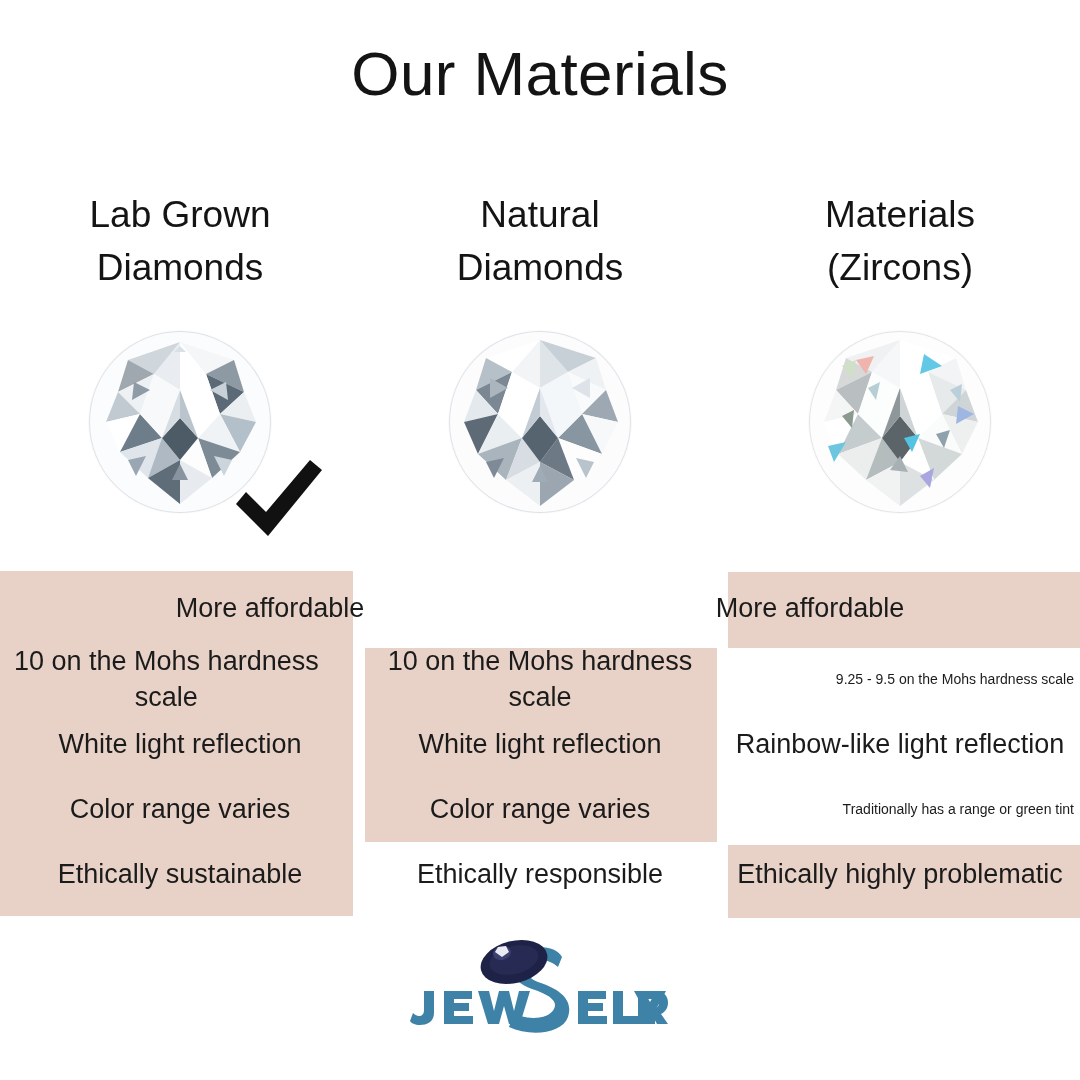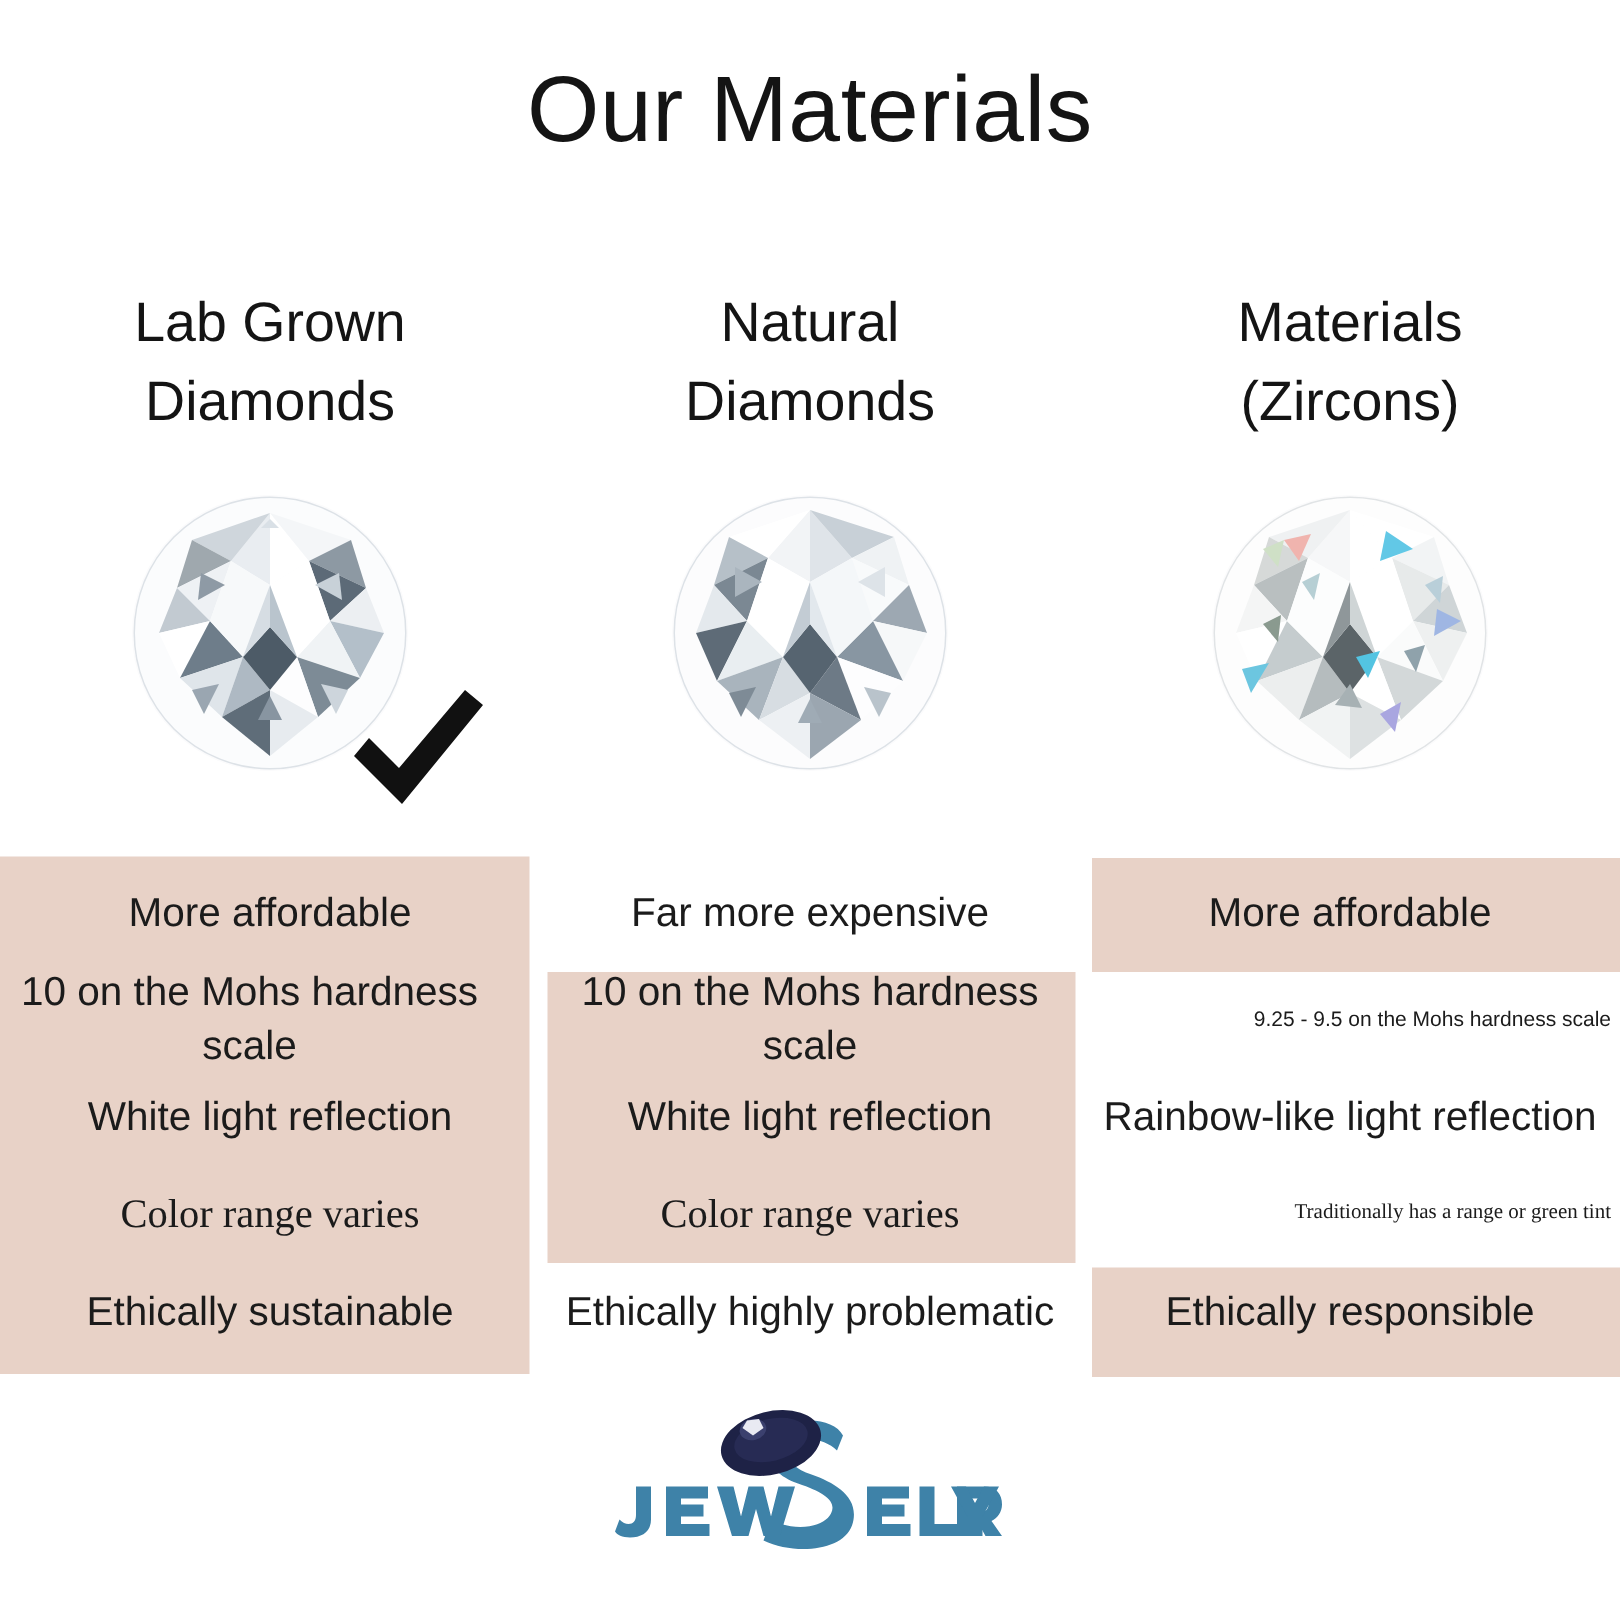--- a/index.html
+++ b/index.html
@@ -322,46 +322,45 @@
     <div class="band band-c1"></div>
     <div class="band band-c2"></div>
     <div class="band band-c3a"></div>
     <div class="band band-c3b"></div>
   </div>
 
   <div class="features">
 
     <div class="feature-row" style="height:76px;">
       <div class="feature-cell">More affordable</div>
-      <div class="feature-cell">Far more expensive</div>
       <div class="feature-cell">More affordable</div>
     </div>
 
     <div class="feature-row" style="height:65px;gap:41px;">
       <div class="feature-cell">10 on the Mohs hardness scale</div>
       <div class="feature-cell">10 on the Mohs hardness scale</div>
       <div class="feature-cell wide">9.25 - 9.5 on the Mohs hardness scale</div>
     </div>
 
     <div class="feature-row" style="height:65px;">
       <div class="feature-cell">White light reflection</div>
       <div class="feature-cell">White light reflection</div>
       <div class="feature-cell">Rainbow-like light reflection</div>
     </div>
 
-    <div class="feature-row" style="height:65px;font-family:Liberation Serif, serif;">
+    <div class="feature-row" style="height:65px;">
       <div class="feature-cell">Color range varies</div>
       <div class="feature-cell">Color range varies</div>
       <div class="feature-cell wide">Traditionally has a range or green tint</div>
     </div>
 
     <div class="feature-row" style="height:65px;">
       <div class="feature-cell">Ethically sustainable</div>
+      <div class="feature-cell">Ethically responsible</div>
       <div class="feature-cell">Ethically highly problematic</div>
-      <div class="feature-cell">Ethically responsible</div>
     </div>
   </div>
 
   <div class="logo">
     <svg width="260" height="100" viewBox="0 0 260 100" xmlns="http://www.w3.org/2000/svg">
 
       <g>
         <path d="M152,22 C146,10 120,8 108,20 C95,33 104,48 122,54 C140,60 148,66 144,74
                  C139,84 118,86 104,78 L99,92 C120,102 152,99 158,82
                  C164,64 148,54 131,48 C116,43 113,35 118,29 C124,22 140,24 148,32 Z" fill="#3E82A8"></path>

